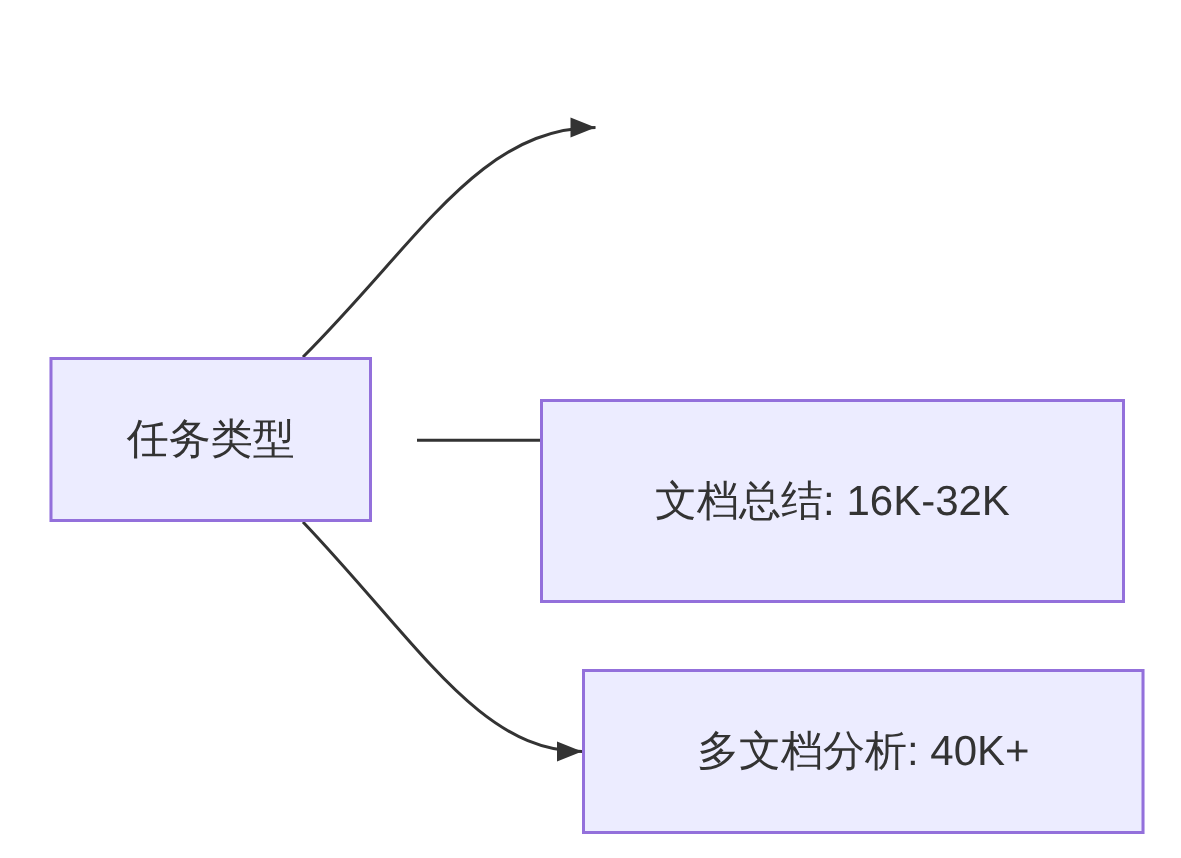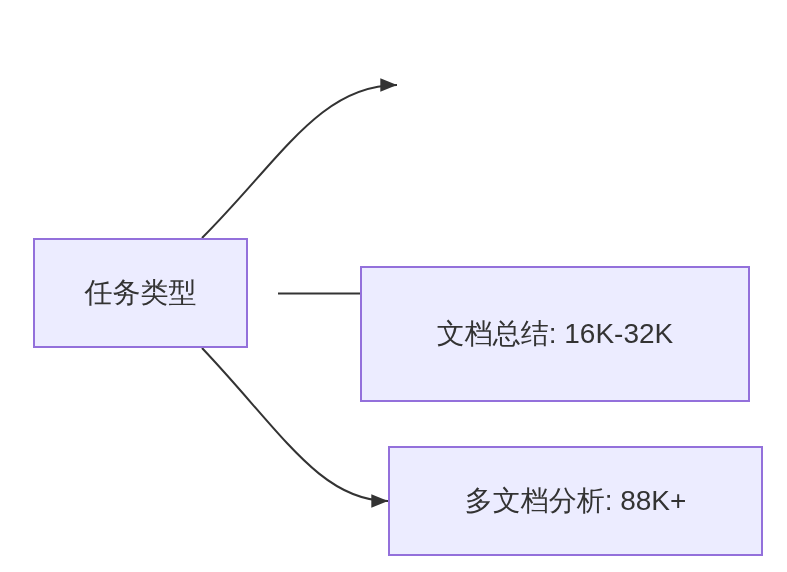--- a/index.html
+++ b/index.html
@@ -70,16 +70,16 @@
   <div class="node node-task-type">
     <span>任务类型</span>
   </div>
 
 
   <div class="node node-doc-summary">
     <span>文档总结: 16K-32K</span>
   </div>
 
   <div class="node node-multi-doc">
-    <span>多文档分析: 88K+</span>
+    <span>多文档分析: 40K+</span>
   </div>
 
 </div>
 
 </body></html>

